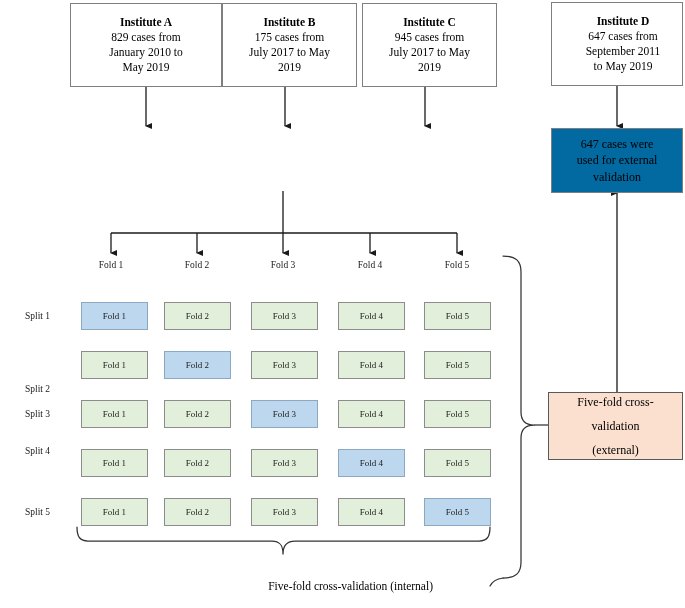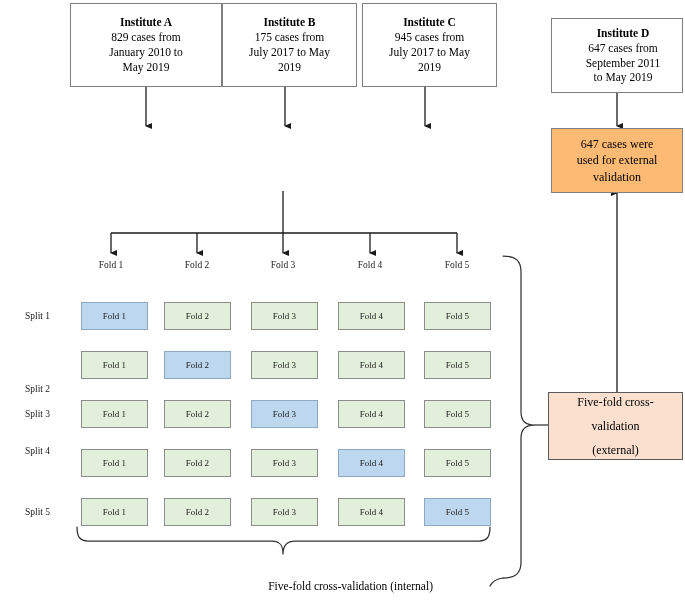--- a/index.html
+++ b/index.html
@@ -37,21 +37,21 @@
   }
   .inst-title {
     font-weight: bold;
     margin-bottom: 0px;
   }
   .inst-line { white-space: nowrap; }
   .derivation-box {
     font-size: 12px;
   }
   .ext-box {
-    background: #fdba74;
+    background: #0369a1;
     border: 1px solid #7f7f7f;
     font-size: 12px;
     line-height: 1.35;
   }
   .cv-ext-box {
     background: #fbe0cf;
     border: 1px solid #595959;
     font-size: 12px;
     line-height: 1.35;
     gap: 8px;
@@ -162,21 +162,21 @@
     <div class="inst-line">2019</div>
   </div>
 
   <div class="box inst-box" style="left:362px; top:3px; width:135px; height:84px;">
     <div class="inst-title">Institute C</div>
     <div class="inst-line">945 cases from</div>
     <div class="inst-line">July 2017 to May</div>
     <div class="inst-line">2019</div>
   </div>
 
-  <div class="box inst-box" style="left:551px; top:18px; width:132px; height:75px;padding-left:16px;">
+  <div class="box inst-box" style="left:551px; top:2px; width:132px; height:84px;padding-left:16px;">
     <div class="inst-title">Institute D</div>
     <div class="inst-line">647 cases from</div>
     <div class="inst-line">September 2011</div>
     <div class="inst-line">to May 2019</div>
   </div>
 
 
   <div class="box ext-box" style="left:551px; top:128px; width:132px; height:65px;">
     <div>647 cases were</div>
     <div>used for external</div>

